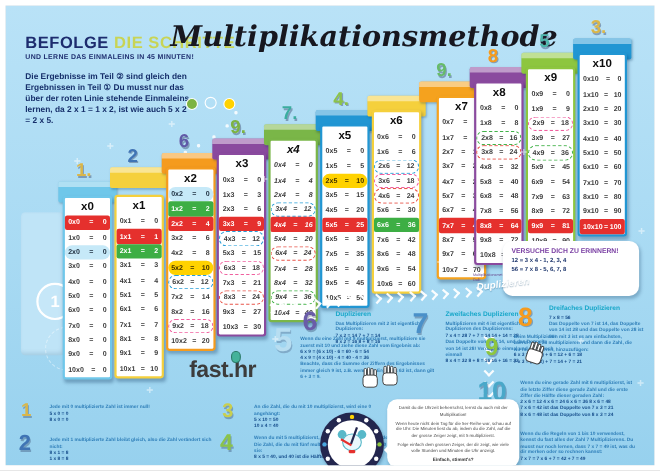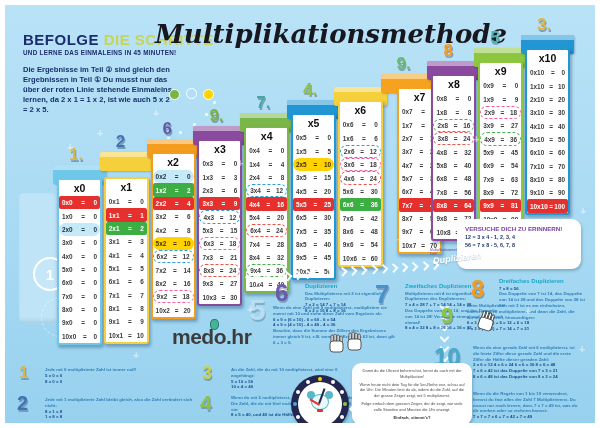--- a/index.html
+++ b/index.html
@@ -353,21 +353,21 @@
         <div class="row">
           <span>10x3</span>
           <span class="eq">=</span>
           <span>30</span>
         </div>
       </div>
       <div class="ped" style="left: 235.2px; top: 108px; width: 53px; height: 19px; background: rgb(122, 182, 72);">
         <i></i>
       </div>
       <div class="col-num" style="left: 251.2px; top: 88px; color: rgb(58, 173, 160);">7.</div>
-      <div class="col" style="left: 239.2px; top: 121px; border-color: rgb(122, 182, 72);">
+      <div class="col" style="left: 239.2px; top: 121px; border-color: rgb(122, 182, 72); font-style: italic;">
         <div class="col-head">x4</div>
         <div class="row">
           <span>0x4</span>
           <span class="eq">=</span>
           <span>0</span>
         </div>
         <div class="row">
           <span>1x4</span>
           <span class="eq">=</span>
           <span>4</span>
@@ -902,21 +902,21 @@
         <div class="step-line ex">8 x 6 = 48 ist das Doppelte von 8 x 3 = 24</div>
       </div>
       <div class="step-num" style="left: 433px; top: 384px; font-size: 20px; color: rgb(138, 111, 192);">11</div>
       <div class="step-body" style="left: 468px; top: 386px; width: 110px;">
         <div class="step-line">Wenn du die Regeln von 1 bis 10 verwendest, kennst du fast alles der Zahl 7 Multiplizierens. Du musst nur noch lernen, dass 7 x 7 = 49 ist, was du dir merken oder so rechnen kannst:</div>
         <div class="step-line ex">7 x 7 = 7 x 6 + 7 = 42 + 7 = 49</div>
       </div>
     </div>
 
   <div class="abs" style="left:167px;top:320px;">
-    <span class="logo">medo</span><span class="logo tld">.hr</span>
+    <span class="logo">fast</span><span class="logo tld">.hr</span>
     <span class="logo-dot" style="left:38px;top:-6px;"></span>
   </div>
 
   <div class="abs clock" style="left:286px;top:370px;">
     <div class="clock-face"></div>
     <div id="clockdots">
         <div class="dot" style="position: absolute; left: 27px; top: 2px; width: 4px; height: 4px; background: rgb(255, 210, 0);"></div>
         <div class="dot" style="position: absolute; left: 39.5px; top: 5.34936px; width: 4px; height: 4px; background: rgb(255, 255, 255);"></div>
         <div class="dot" style="position: absolute; left: 48.6506px; top: 14.5px; width: 4px; height: 4px; background: rgb(255, 255, 255);"></div>
         <div class="dot" style="position: absolute; left: 52px; top: 27px; width: 4px; height: 4px; background: rgb(141, 198, 63);"></div>

